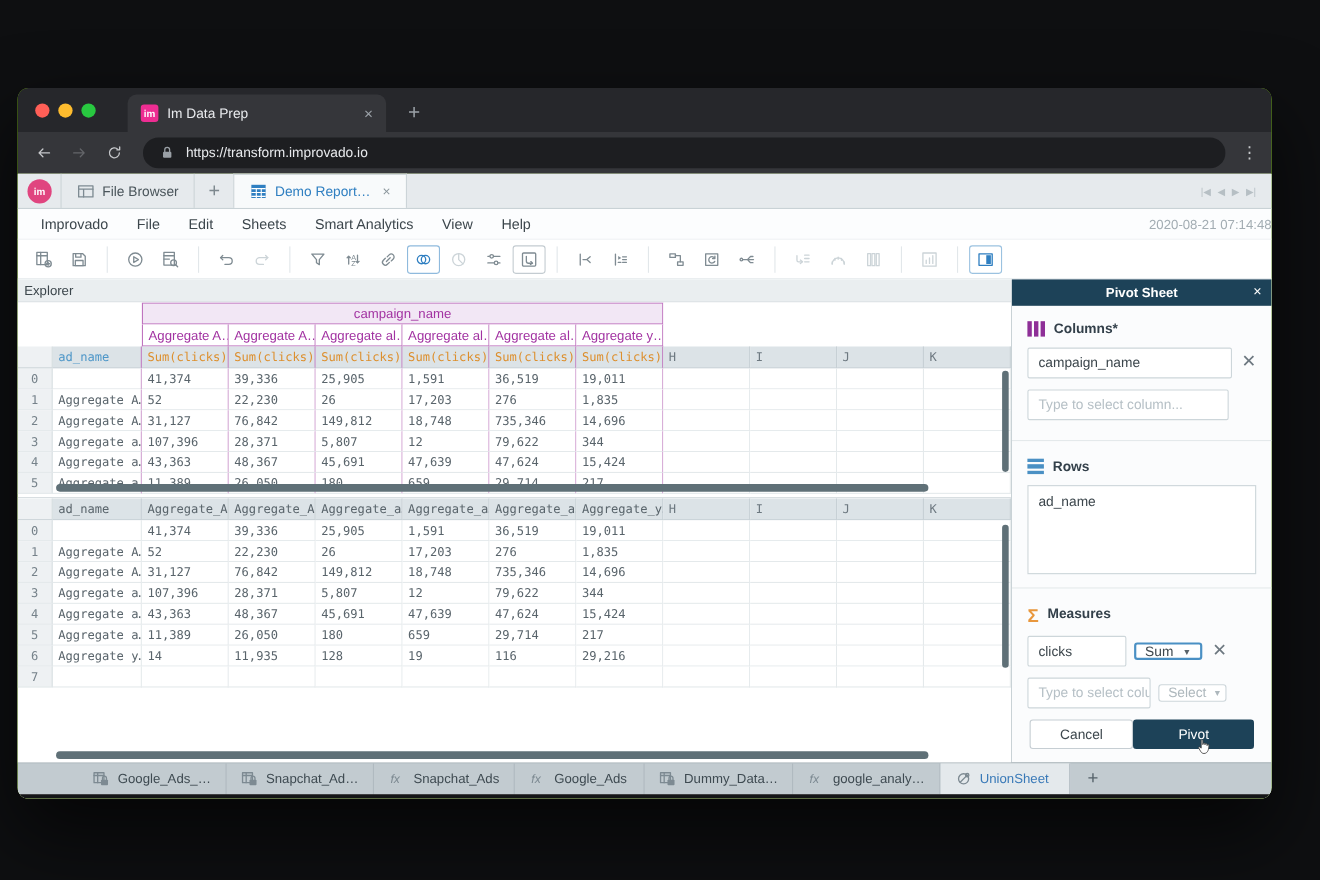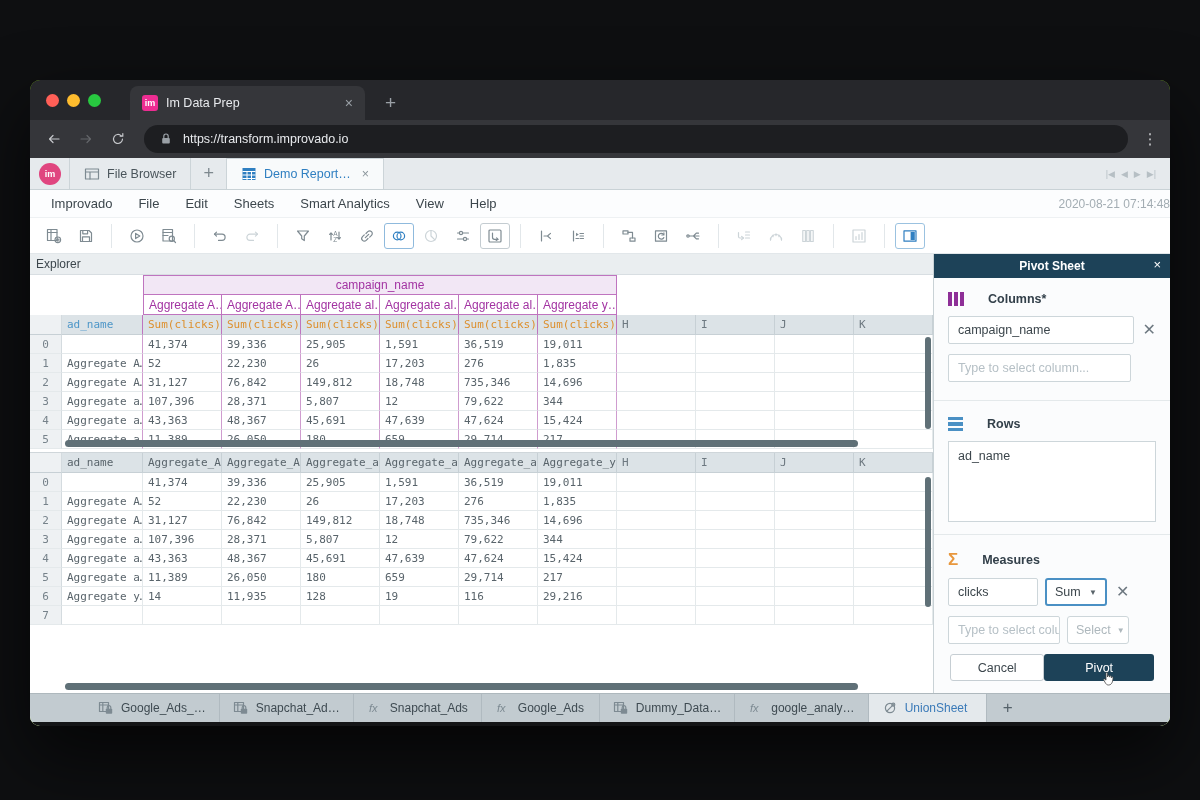--- a/index.html
+++ b/index.html
@@ -1,17 +1,17 @@
 <!DOCTYPE html>
 <html><head>
 <meta charset="utf-8">
 <style>
   *{box-sizing:border-box;margin:0;padding:0}
   body{width:1200px;height:800px;background:#0e0f11;font-family:"Liberation Sans",sans-serif;position:relative;overflow:hidden}
-  .window{position:absolute;left:30px;top:80px;width:1140px;height:646px;border-radius:10px;overflow:hidden;background:#84cc16;box-shadow:0 30px 70px rgba(0,0,0,.65)}
+  .window{position:absolute;left:16px;top:80px;width:1140px;height:646px;border-radius:10px;overflow:hidden;background:#84cc16;box-shadow:0 30px 70px rgba(0,0,0,.65)}
   
   .titlebar{height:40px;background:#26272b;display:flex;align-items:flex-end}
   .lights{display:flex;gap:8px;padding:0 16px;align-self:center;width:100px}
   .light{width:13px;height:13px;border-radius:50%}
   .chrome-tab{width:235px;height:34px;background:#35363a;border-radius:8px 8px 0 0;display:flex;align-items:center;padding:0 12px;gap:8px;color:#e8eaed;font-size:12.5px}
   .favicon{width:16px;height:16px;border-radius:3px;background:#ed2d92;color:#fff;font-size:9px;font-weight:bold;display:flex;align-items:center;justify-content:center;flex:none}
   .tab-close{margin-left:auto;color:#9aa0a6;font-size:14px}
   .newtab-btn{color:#9aa0a6;font-size:19px;margin:0 0 6px 20px}
   .urlrow{height:38px;background:#35363a;display:flex;align-items:center;padding:0 10px;gap:4px}
   .navbtn{width:28px;height:28px;display:flex;align-items:center;justify-content:center;color:#c6c8cb}
@@ -57,31 +57,31 @@
   .hscroll{position:absolute;left:35px;width:793px;height:7px;background:#5f7077;border-radius:4px}
   .vscroll{position:absolute;right:2px;width:6px;background:#5f7077;border-radius:3px}
   .statusbar{height:24px;background:#dbc79d;display:flex;align-items:center;font-size:12.5px;color:#4a4436;padding-left:6px;flex:none;gap:4px}
   .statusbar b{color:#2e2a22}
   .runlink{color:#2f7fc1}
   
   .panel{width:237px;border-left:1px solid #c9d2d6;background:#fbfcfd;display:flex;flex-direction:column;flex:none}
   .panel-header{height:24px;background:#1d4258;color:#fff;display:flex;align-items:center;justify-content:center;font-size:12px;font-weight:bold;position:relative;flex:none}
   .panel-close{position:absolute;right:9px;top:3px;font-size:13px;font-weight:normal}
   .panel-body{padding:10px 14px 12px;flex:1;display:flex;flex-direction:column;min-height:0}
-  .sec-head{display:flex;align-items:center;gap:24px;font-size:12.5px;font-weight:bold;color:#33404a;margin:4px 0 10px}
+  .sec-head{display:flex;align-items:flex-start;gap:8px;font-size:12.5px;font-weight:bold;color:#33404a;margin:4px 0 10px}
   .colbars{display:flex;gap:2px}.colbars i{width:4px;height:14px;background:#8e2f97}
   .rowbars{display:flex;flex-direction:column;gap:2px}.rowbars i{width:15px;height:3.5px;background:#4a90c4}
   .sigma{color:#e8973d;font-size:17px;font-weight:bold;line-height:1}
   .frow{display:flex;align-items:center;margin-bottom:10px}
   .input{height:28px;border:1px solid #cdd6da;border-radius:2px;background:#fff;font-size:12.5px;color:#3c464c;display:flex;align-items:center;padding:0 9px;overflow:hidden;white-space:nowrap}
   .ph{color:#b6c0c6}
   .xbtn{color:#6d7880;font-size:16px;margin-left:9px;line-height:1}
   .listbox{border:1px solid #cdd6da;background:#fff;height:84px;font-size:12.5px;color:#3c464c;padding:7px 9px;margin-bottom:4px}
   .pdivider{height:1px;background:#e4e9eb;margin:8px -14px 12px}
-  .select{height:28px;border:1px solid #cdd6da;border-radius:3px;display:flex;align-items:center;justify-content:space-between;padding:0 8px;font-size:12.5px;color:#3c464c;background:#fff;flex:none}
+  .select{height:16px;border:1px solid #cdd6da;border-radius:3px;display:flex;align-items:center;justify-content:space-between;padding:0 8px;font-size:12.5px;color:#3c464c;background:#fff;flex:none}
   .select.focus{border:2px solid #4a90c4}
   .select .caret{font-size:8px;color:#5a646a;margin-left:6px}
   .select.dim{color:#aeb8bd}.select.dim .caret{color:#aeb8bd}
   .panel-footer{margin-top:auto;display:flex;justify-content:space-between;padding:0 2px}
   .btn{height:27px;border-radius:3px;font-size:12.5px;display:flex;align-items:center;justify-content:center}
   .btn-cancel{width:98px;background:#fff;border:1px solid #c6ced3;color:#3c464c}
   .btn-pivot{width:114px;background:#1d4258;color:#fff;position:relative}
   .cursor{position:absolute;left:52%;top:15px}
   
   .sheettabs{height:29px;background:#c2cbd0;border-top:1px solid #aeb8bd;display:flex;align-items:stretch;padding-left:55px;flex:none}

